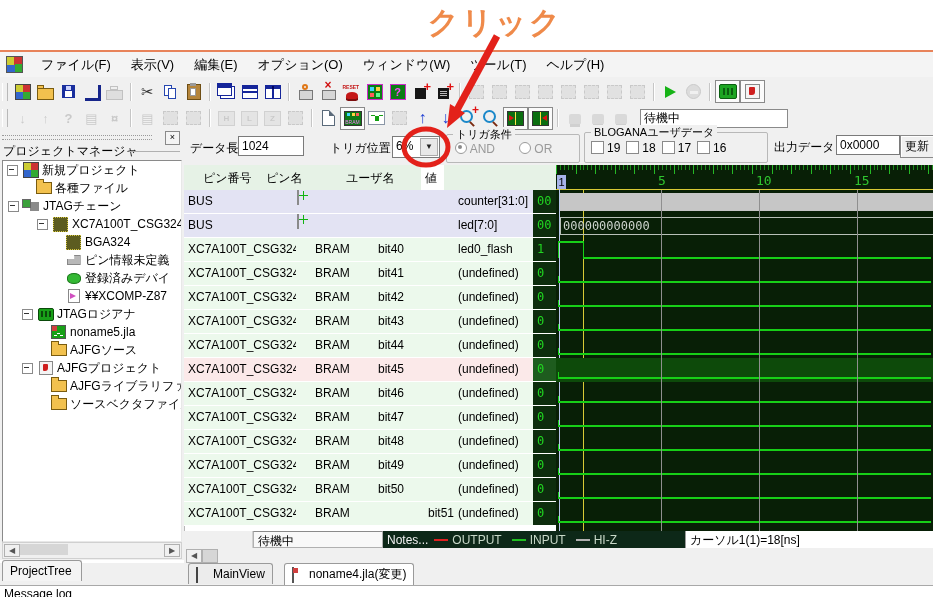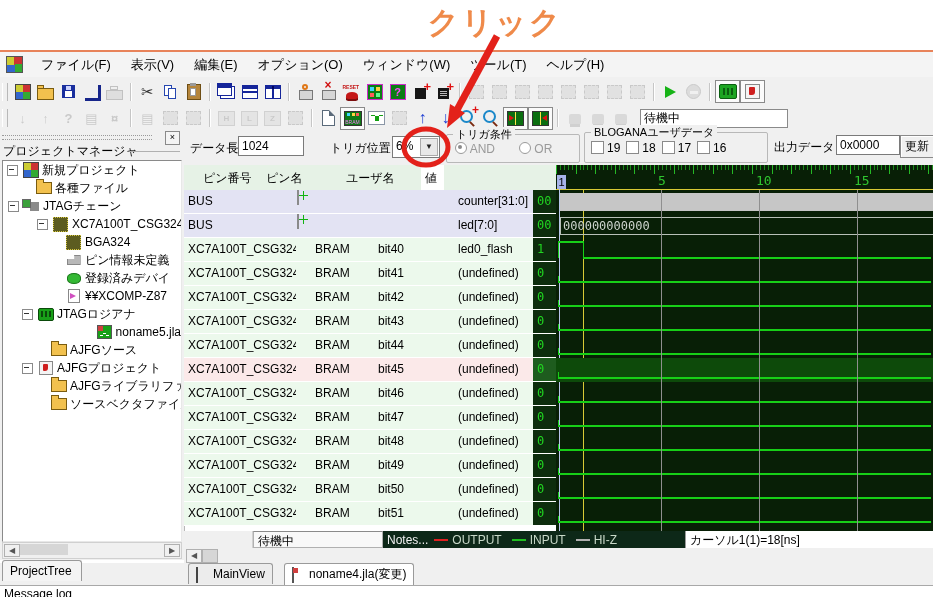--- a/index.html
+++ b/index.html
@@ -471,21 +471,21 @@
           </span>
           <span>¥¥XCOMP-Z87</span>
         </div>
         <div class="titem" style="padding-left: 19px;">
           <span class="texp"></span>
           <span class="ticon">
             <span class="t-logana"></span>
           </span>
           <span>JTAGロジアナ</span>
         </div>
-        <div class="titem" style="padding-left: 34px; justify-content: flex-end;">
+        <div class="titem" style="padding-left: 34px;">
           <span class="tspace"></span>
           <span class="ticon">
             <span class="t-jla"></span>
           </span>
           <span>noname5.jla</span>
         </div>
         <div class="titem" style="padding-left: 34px;">
           <span class="tspace"></span>
           <span class="ticon">
             <span class="t-folder"></span>
@@ -652,21 +652,21 @@
         <span class="tc" style="width: 15px; padding: 0px;"></span>
         <span class="tc" style="width: 63px;">BRAM</span>
         <span class="tc" style="width: 80px;">bit50</span>
         <span class="tc" style="width: 79px;">(undefined)</span>
         <span class="vc" style="width: 23px;">0</span>
       </div>
       <div class="trow normal">
         <span class="tc" style="width: 112px;">XC7A100T_CSG324</span>
         <span class="tc" style="width: 15px; padding: 0px;"></span>
         <span class="tc" style="width: 63px;">BRAM</span>
-        <span class="tc" style="width: 80px;">bit51</span>
+        <span class="tc" style="width: 80px; text-align: right;">bit51</span>
         <span class="tc" style="width: 79px;">(undefined)</span>
         <span class="vc" style="width: 23px;">0</span>
       </div>
     </div>
 
   <div id="wave" class="abs">
     <div id="ruler">
         <span class="rlabel" style="left: 102px;">5</span>
         <span class="rlabel" style="left: 200px;">10</span>
         <span class="rlabel" style="left: 298px;">15</span>

